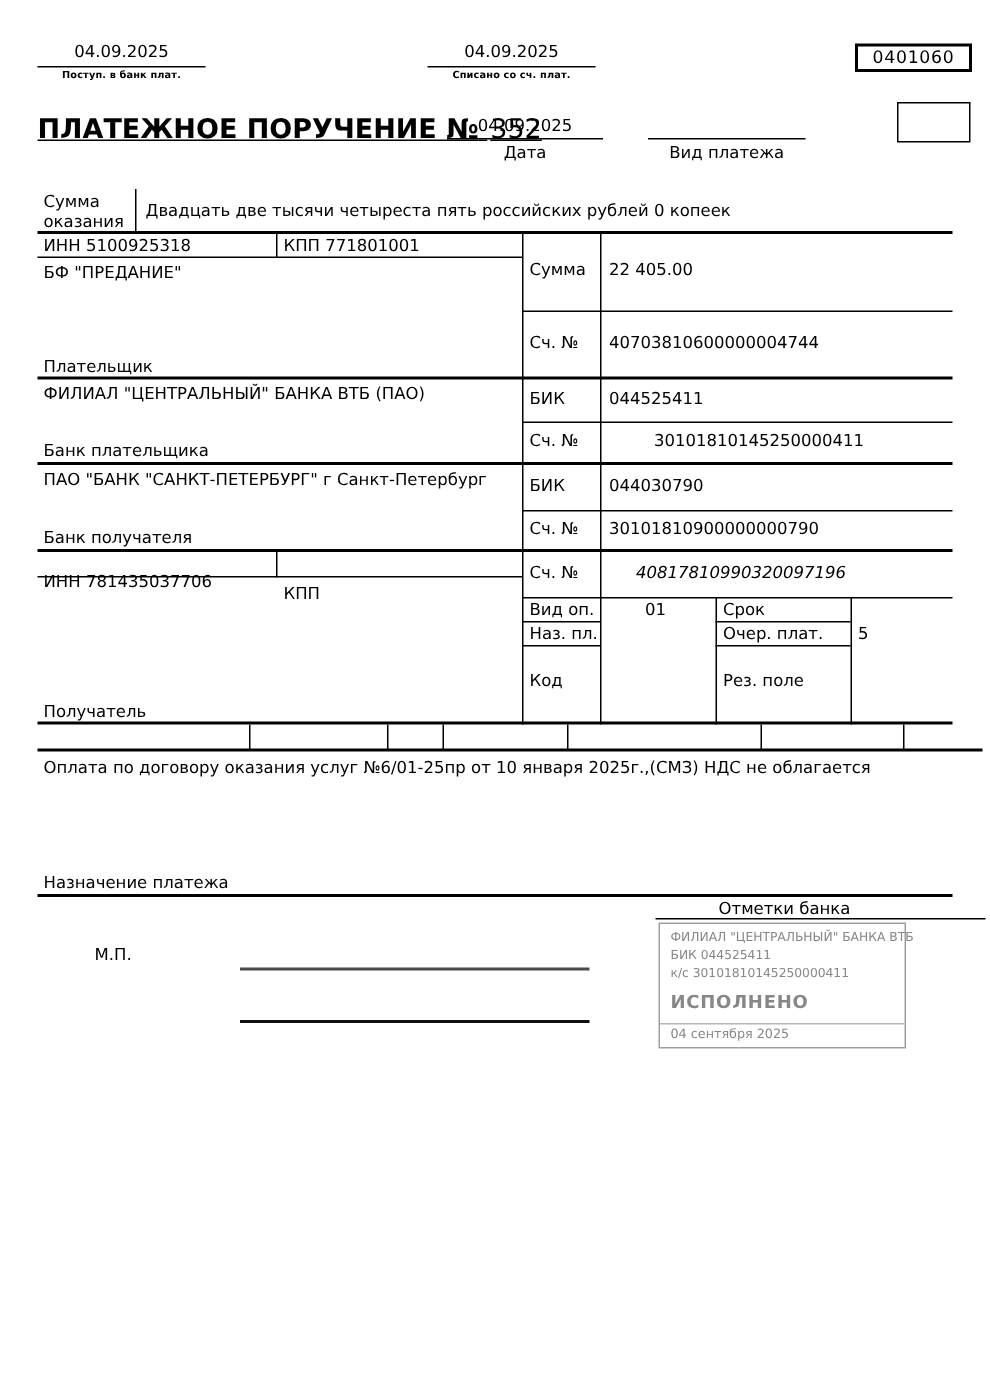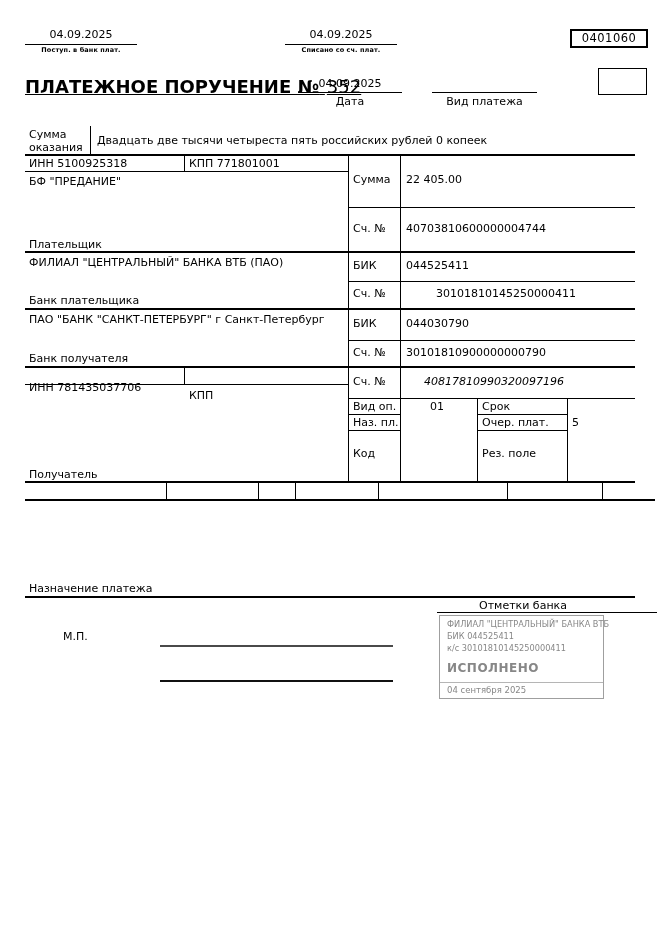--- a/index.html
+++ b/index.html
@@ -118,20 +118,21 @@
   <i class="hl2" style="left:25px;top:481px;width:610px;"></i>
 
   <i class="vl" style="left:166px;top:483px;height:17px;"></i>
   <i class="vl" style="left:258px;top:483px;height:17px;"></i>
   <i class="vl" style="left:295px;top:483px;height:17px;"></i>
   <i class="vl" style="left:378px;top:483px;height:17px;"></i>
   <i class="vl" style="left:507px;top:483px;height:17px;"></i>
   <i class="vl" style="left:602px;top:483px;height:17px;"></i>
   <i class="hl2" style="left:25px;top:499px;width:630px;"></i>
 
+  <div class="t" style="left:29px;top:506px;">Оплата по договору оказания услуг №6/01-25пр от 10 января 2025г.,(СМЗ) НДС не облагается</div>
   <div class="t" style="left:29px;top:583px;">Назначение платежа</div>
   <i class="hl2" style="left:25px;top:596px;width:610px;"></i>
 
   <div class="t tc" style="left:437px;top:600px;width:172px;">Отметки банка</div>
   <i class="hl" style="left:437px;top:612px;width:220px;"></i>
 
   <div class="t" style="left:63px;top:631px;">М.П.</div>
   <i style="position:absolute;left:160px;top:645px;width:233px;height:2px;background:#4a4a4a;"></i>
   <i style="position:absolute;left:160px;top:680px;width:233px;height:1.5px;background:#111;"></i>
 

